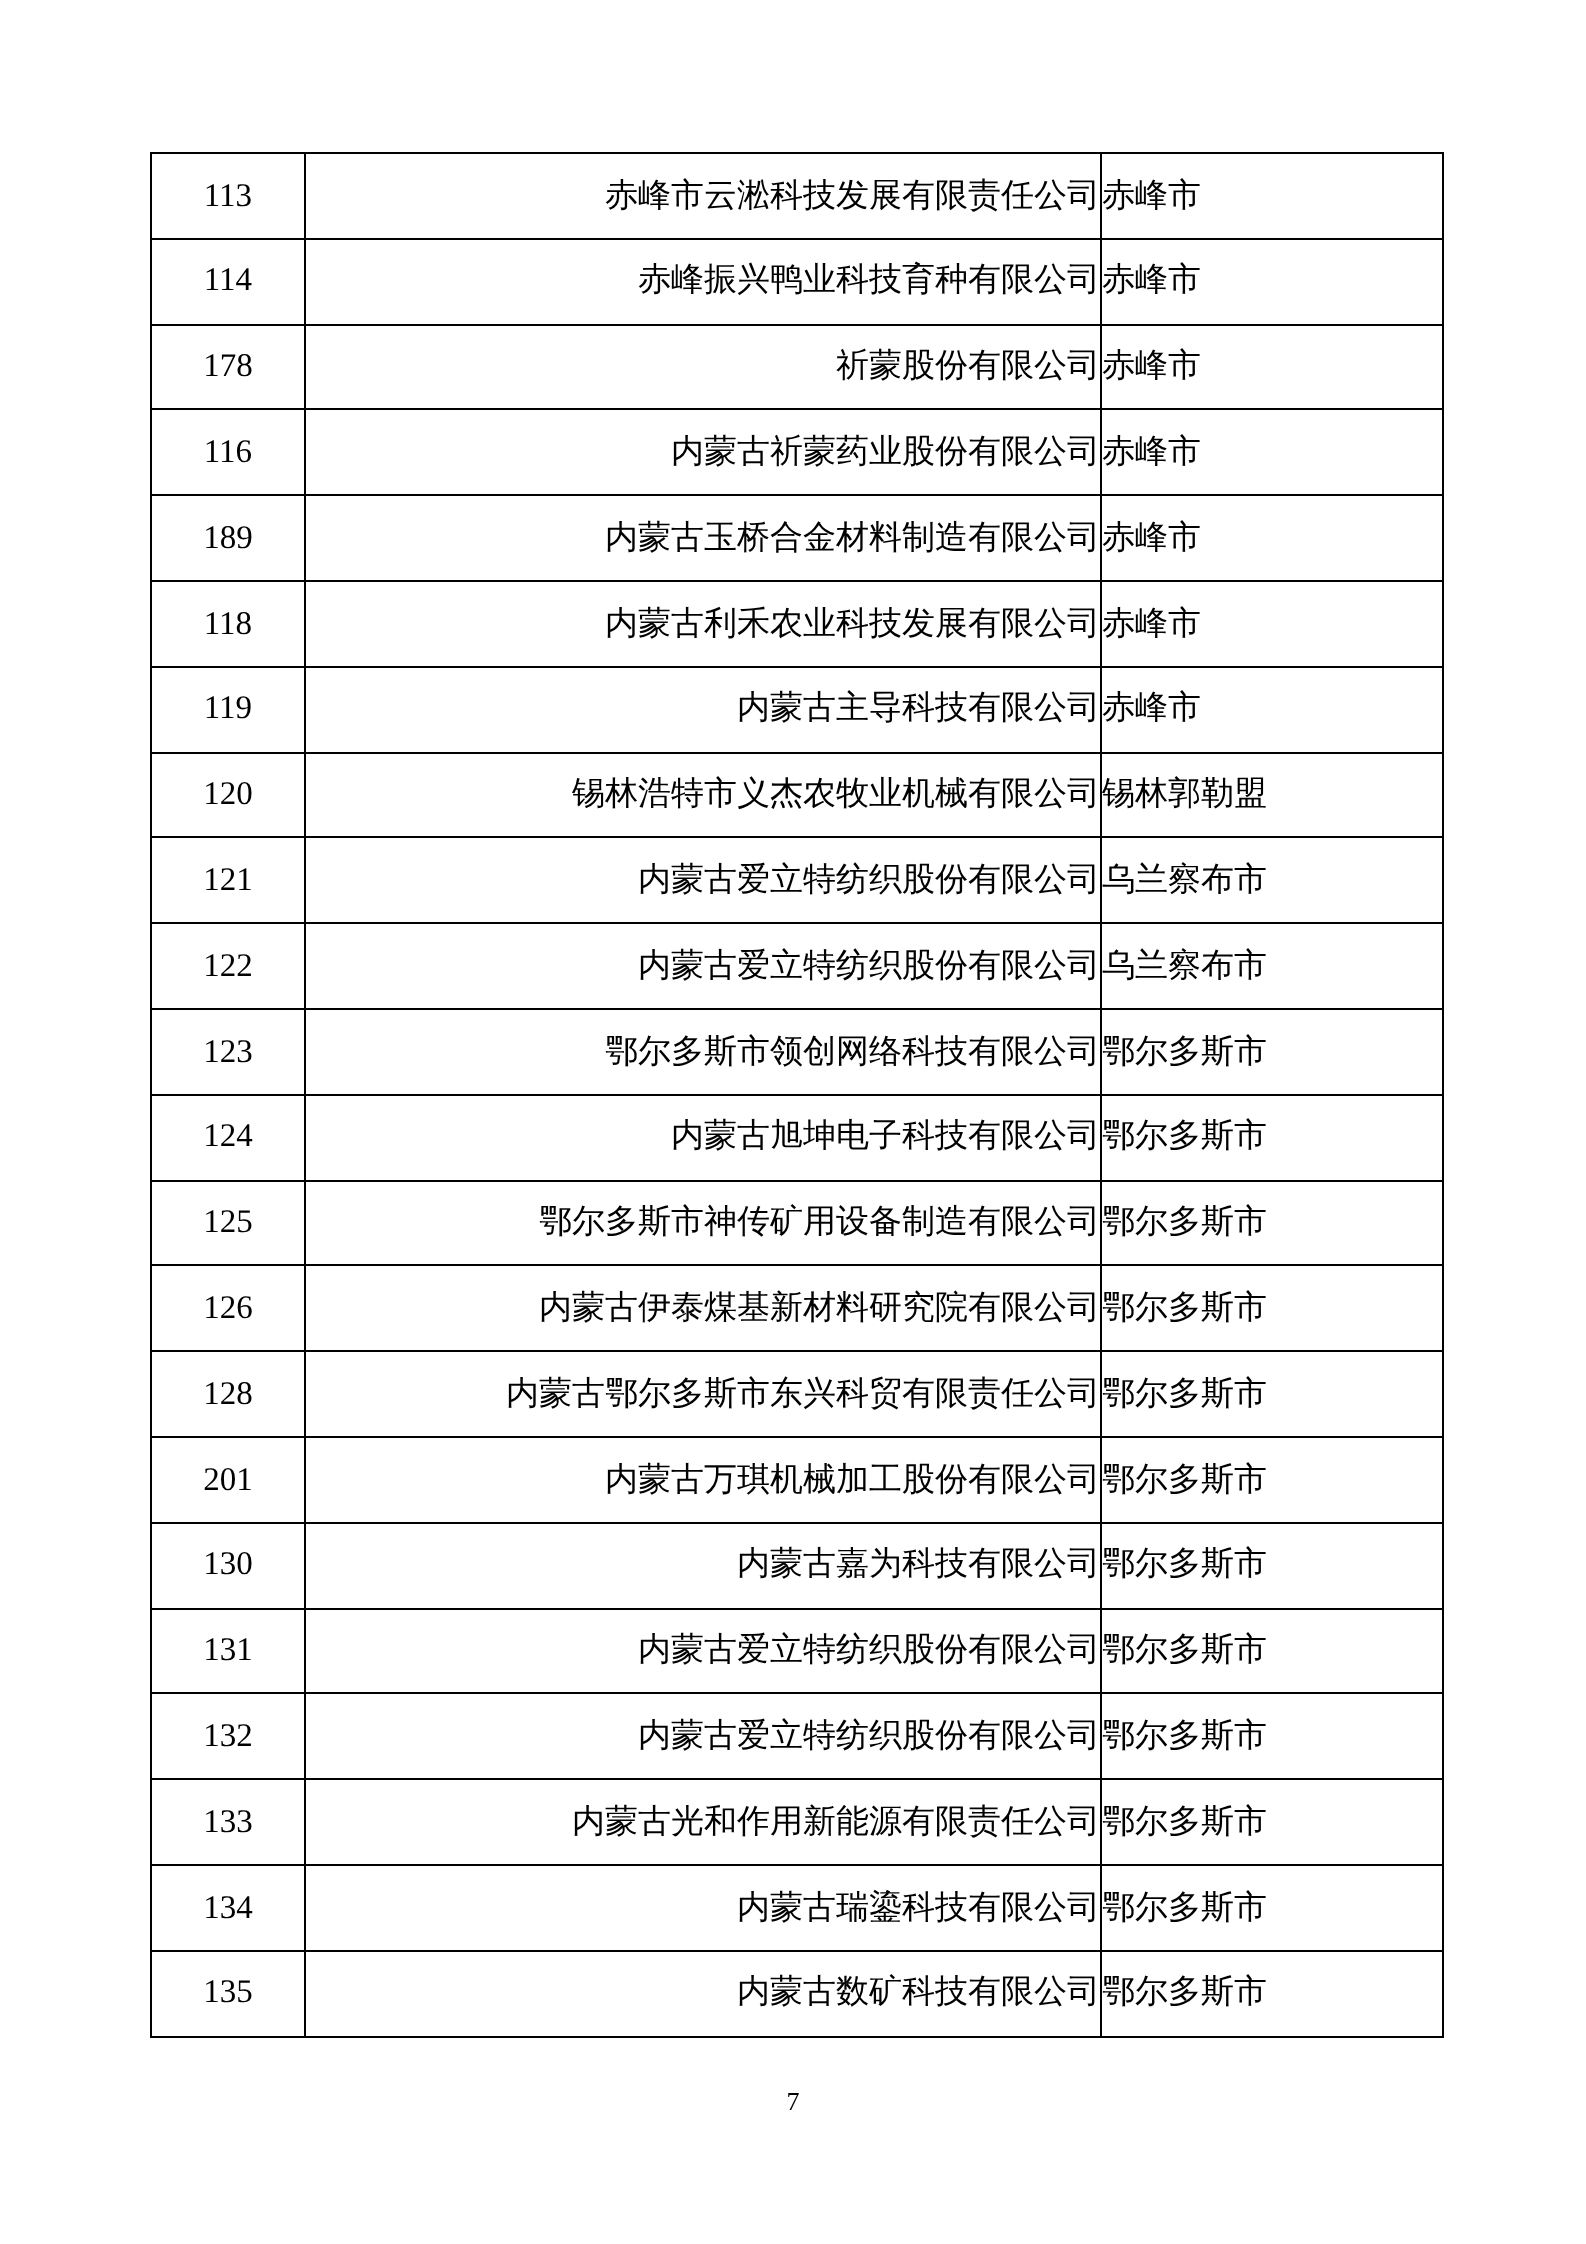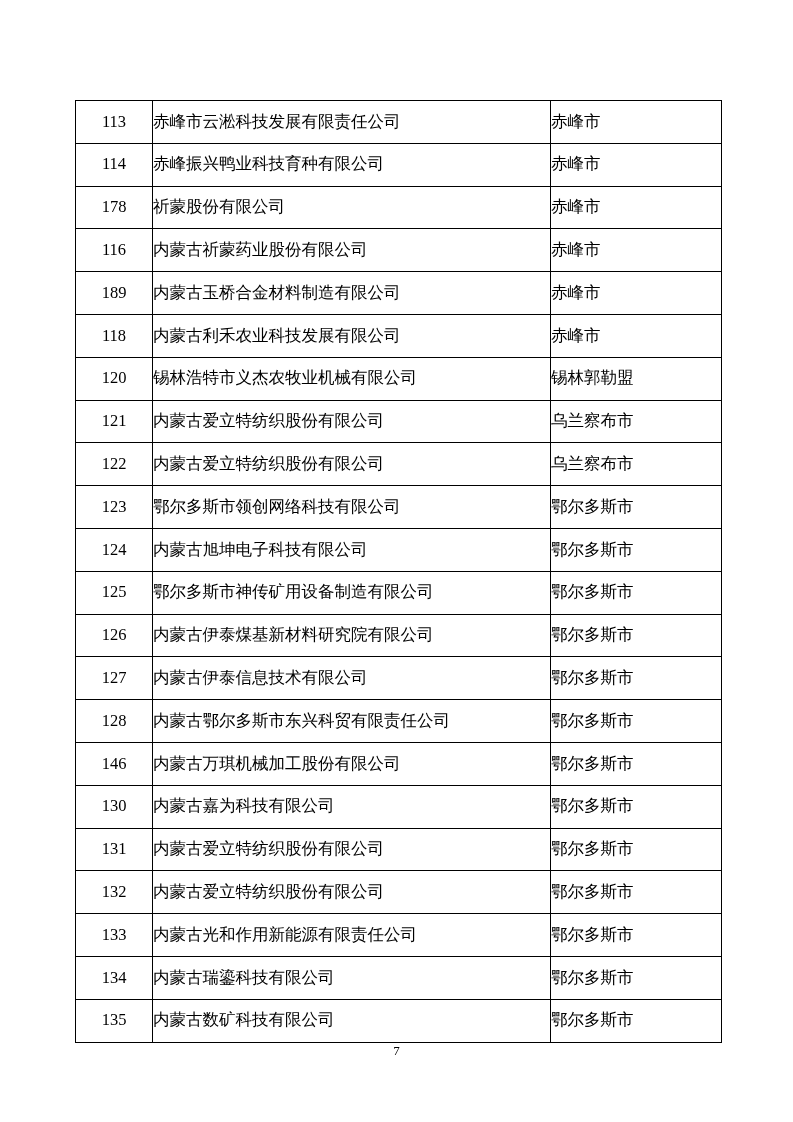--- a/index.html
+++ b/index.html
@@ -11,21 +11,21 @@
     width: 793px;
     height: 1122px;
     font-family: "Liberation Serif", "DejaVu Serif", serif;
     color: #000000;
     position: relative;
   }
   .page {
     width: 793px;
     height: 1122px;
     box-sizing: border-box;
-    padding: 100px 75px 0 75px;
+    padding: 76px 75px 0 75px;
     position: relative;
   }
   table.doc-table {
     border-collapse: collapse;
     width: 643px;
     table-layout: fixed;
   }
   table.doc-table td {
     border: 1px solid #000000;
     height: 41.8px;
@@ -34,21 +34,21 @@
     line-height: 1.25;
     vertical-align: middle;
   }
   td.col-no {
     width: 76px;
     text-align: center;
     font-family: "Liberation Serif", "DejaVu Serif", serif;
   }
   td.col-name {
     width: 397px;
-    text-align: left;
+    text-align: right;
     padding-left: 11px;
     font-family: "DejaVu Sans", "Liberation Sans", sans-serif;
     font-size: 16px;
   }
   td.col-region {
     width: 170px;
     text-align: left;
     font-family: "DejaVu Sans", "Liberation Sans", sans-serif;
     font-size: 16px;
   }
@@ -92,20 +92,25 @@
         <td class="col-no">189</td>
         <td class="col-name">内蒙古玉桥合金材料制造有限公司</td>
         <td class="col-region">赤峰市</td>
       </tr>
       <tr>
         <td class="col-no">118</td>
         <td class="col-name">内蒙古利禾农业科技发展有限公司</td>
         <td class="col-region">赤峰市</td>
       </tr>
       <tr>
+        <td class="col-no">119</td>
+        <td class="col-name">内蒙古主导科技有限公司</td>
+        <td class="col-region">赤峰市</td>
+      </tr>
+      <tr>
         <td class="col-no">120</td>
         <td class="col-name">锡林浩特市义杰农牧业机械有限公司</td>
         <td class="col-region">锡林郭勒盟</td>
       </tr>
       <tr>
         <td class="col-no">121</td>
         <td class="col-name">内蒙古爱立特纺织股份有限公司</td>
         <td class="col-region">乌兰察布市</td>
       </tr>
       <tr>
@@ -127,31 +132,26 @@
         <td class="col-no">125</td>
         <td class="col-name">鄂尔多斯市神传矿用设备制造有限公司</td>
         <td class="col-region">鄂尔多斯市</td>
       </tr>
       <tr>
         <td class="col-no">126</td>
         <td class="col-name">内蒙古伊泰煤基新材料研究院有限公司</td>
         <td class="col-region">鄂尔多斯市</td>
       </tr>
       <tr>
-        <td class="col-no">127</td>
-        <td class="col-name">内蒙古伊泰信息技术有限公司</td>
-        <td class="col-region">鄂尔多斯市</td>
-      </tr>
-      <tr>
         <td class="col-no">128</td>
         <td class="col-name">内蒙古鄂尔多斯市东兴科贸有限责任公司</td>
         <td class="col-region">鄂尔多斯市</td>
       </tr>
       <tr>
-        <td class="col-no">146</td>
+        <td class="col-no">201</td>
         <td class="col-name">内蒙古万琪机械加工股份有限公司</td>
         <td class="col-region">鄂尔多斯市</td>
       </tr>
       <tr>
         <td class="col-no">130</td>
         <td class="col-name">内蒙古嘉为科技有限公司</td>
         <td class="col-region">鄂尔多斯市</td>
       </tr>
       <tr>
         <td class="col-no">131</td>

